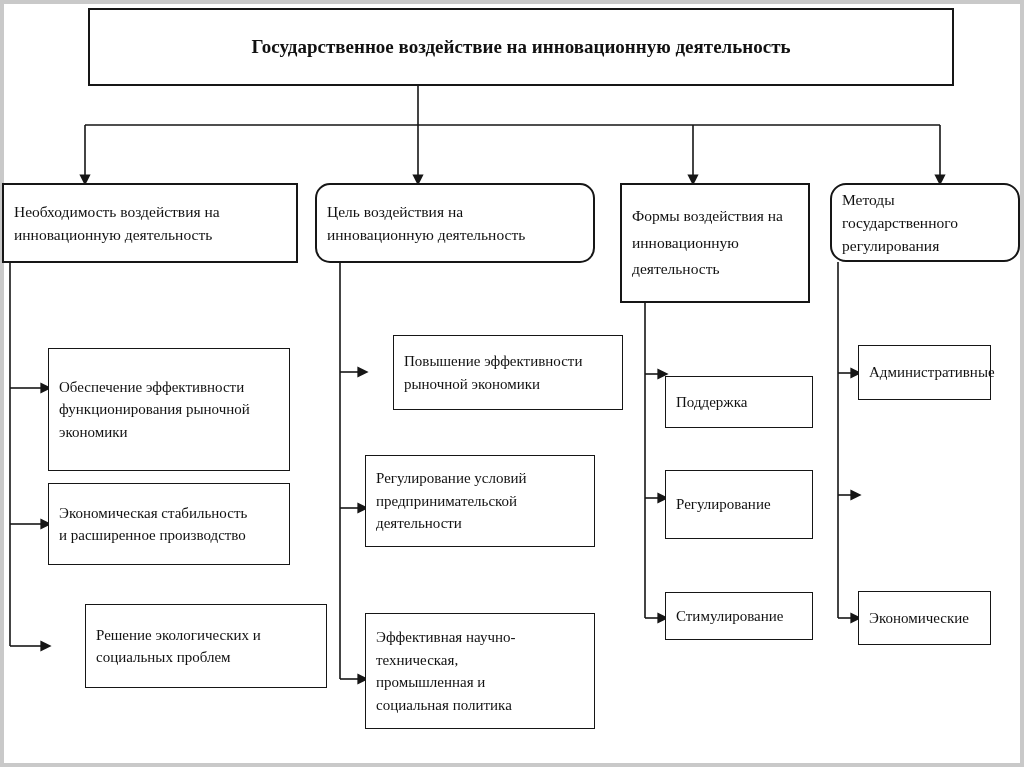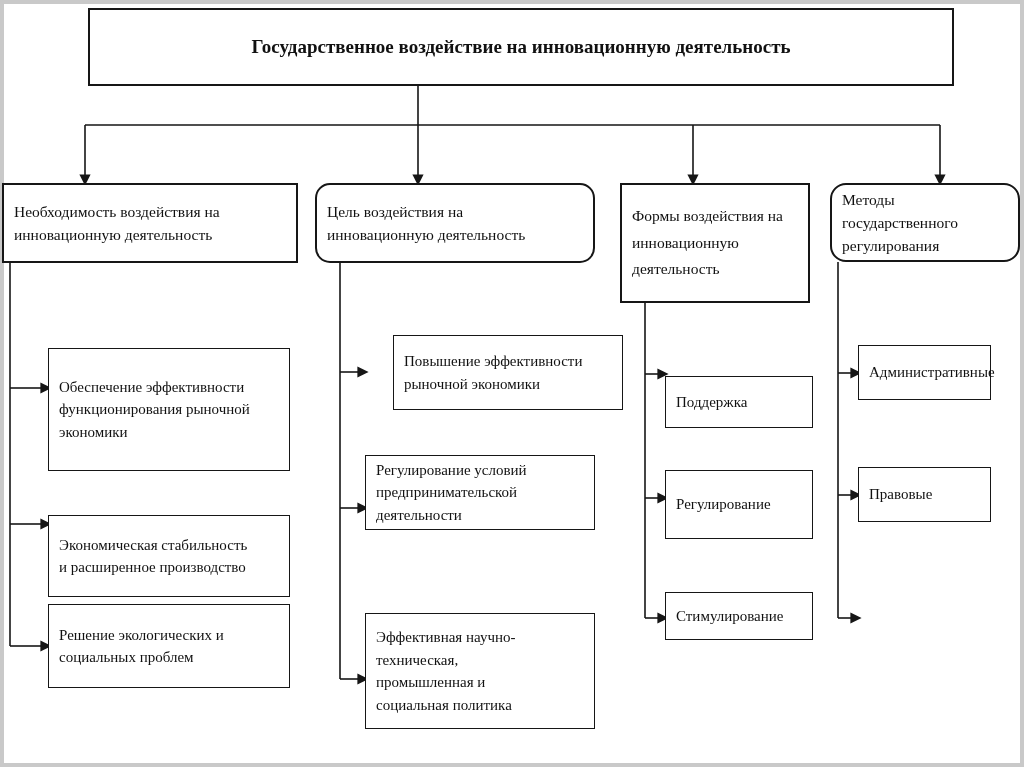--- a/index.html
+++ b/index.html
@@ -35,26 +35,26 @@
     border-width: 2px;
   }
   .hdr { border-width: 2px; font-size: 15.5px; }
   .h1 { left: 2px;   top: 183px; width: 296px; height: 80px; }
   .h2 { left: 315px; top: 183px; width: 280px; height: 80px; border-radius: 15px; }
   .h3 { left: 620px; top: 183px; width: 190px; height: 120px; line-height: 1.7; }
   .h4 { left: 830px; top: 183px; width: 190px; height: 79px; border-radius: 16px; }
 
   .c1 { left: 48px;  width: 242px; }
   .c1a { top: 348px; height: 123px; }
-  .c1b { top: 483px; height: 82px; margin-top: 32px; }
-  .c1c { top: 604px; height: 84px; }
+  .c1b { top: 483px; height: 82px; }
+  .c1c { top: 604px; height: 84px; margin-left: 37px; }
 
   .c2 { left: 365px; width: 230px; }
   .c2a { top: 335px; height: 75px; margin-left: 28px; }
-  .c2b { top: 455px; height: 75px; font-family: Liberation Serif, serif; }
+  .c2b { top: 455px; height: 92px; font-family: Liberation Serif, serif; }
   .c2c { top: 613px; height: 116px; }
 
   .c3 { left: 665px; width: 148px; }
   .c3a { top: 348px; height: 52px; margin-top: 28px; }
   .c3b { top: 470px; height: 69px; }
   .c3c { top: 592px; height: 48px; }
 
   .c4 { left: 858px; width: 133px; }
   .c4a { top: 345px; height: 55px; }
   .c4b { top: 467px; height: 55px; }
@@ -133,15 +133,15 @@
   <div class="box c2 c2c">Эффективная научно-
 техническая,
 промышленная и
 социальная политика</div>
 
   <div class="box c3 c3a">Поддержка</div>
   <div class="box c3 c3b">Регулирование</div>
   <div class="box c3 c3c">Стимулирование</div>
 
   <div class="box c4 c4a">Административные</div>
-  <div class="box c4 c4b">Правовые</div>
+  <div class="box c4 c4c">Экономические</div>
 
 </div>
 
 </body></html>

